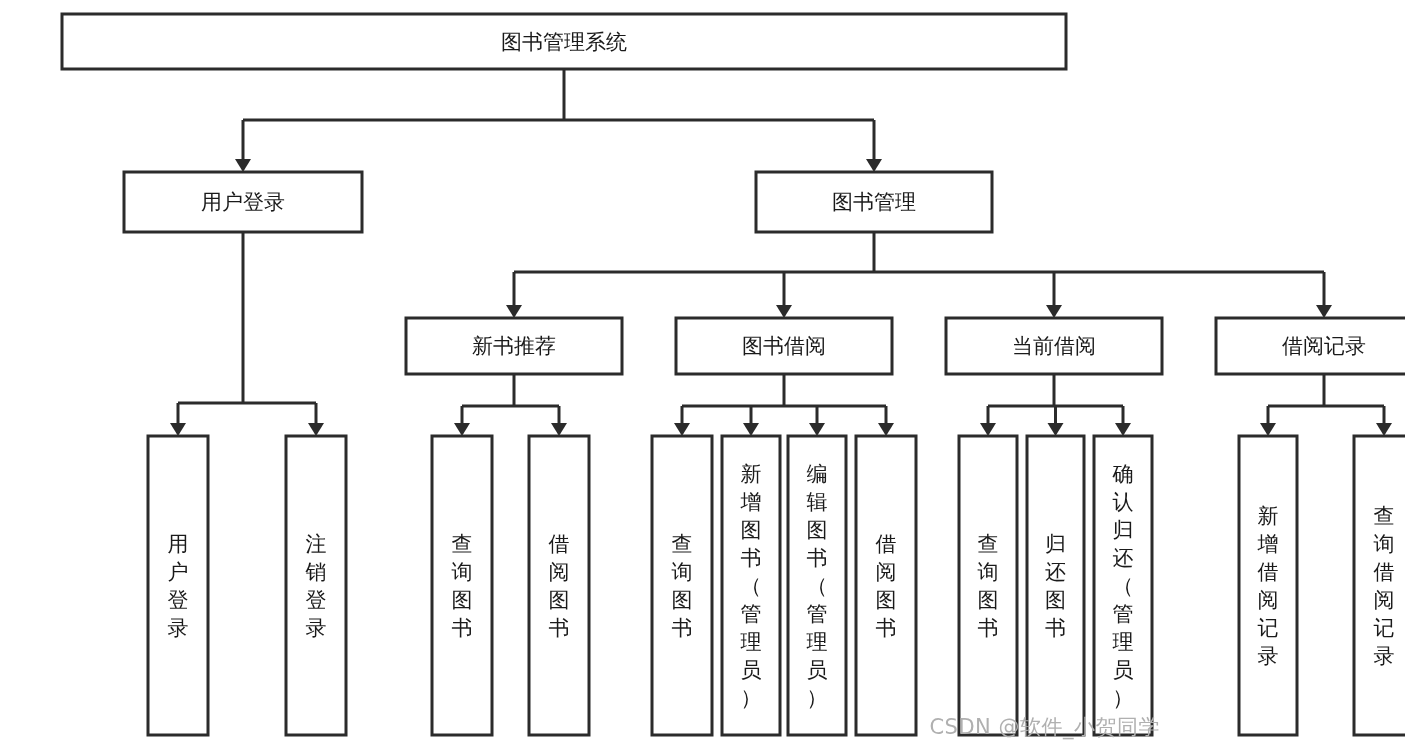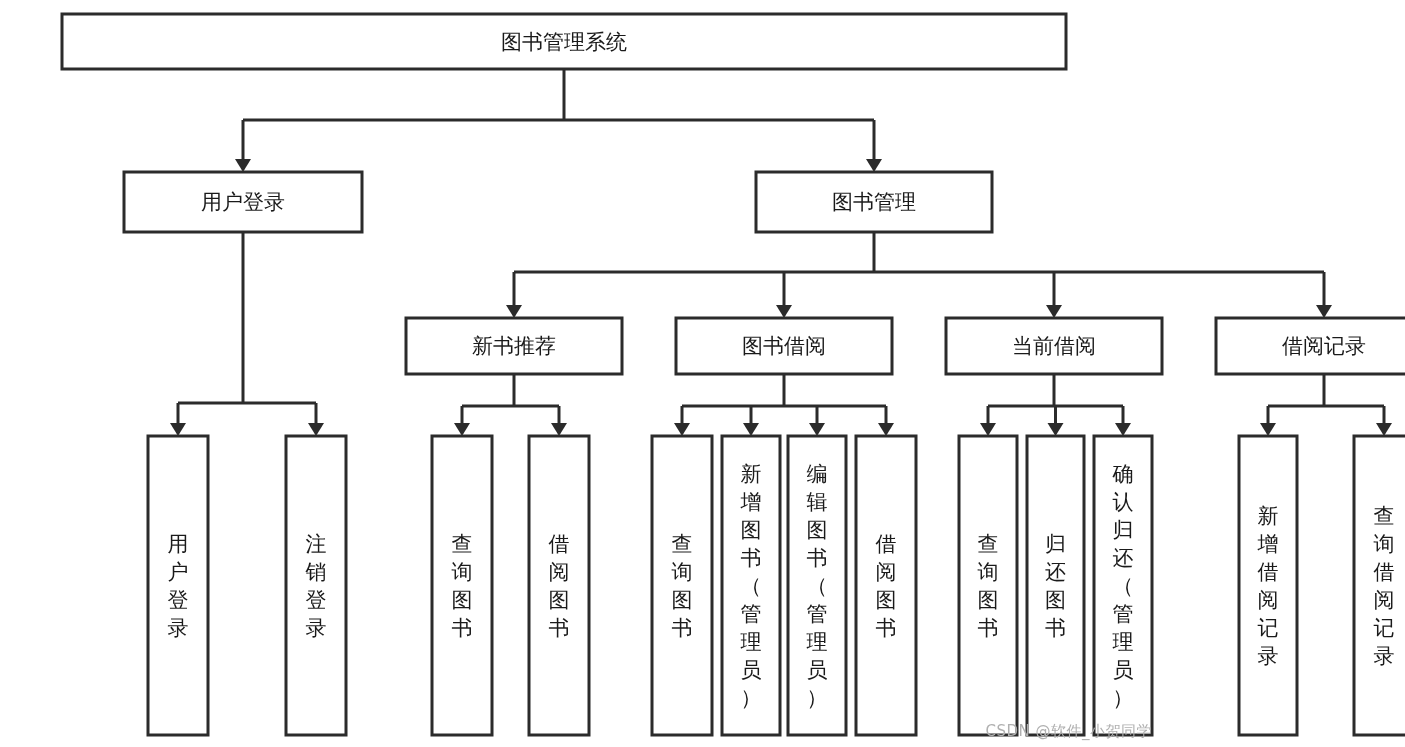--- a/index.html
+++ b/index.html
@@ -52,24 +52,24 @@
     dominant-baseline: middle;
   }
   .vlabel-char {
     fill: #1a1a1a;
     font-family: "DejaVu Sans", "Liberation Sans", sans-serif;
     font-size: 21px;
     text-anchor: middle;
   }
   .watermark {
     position: absolute;
-    right: 20px;
+    right: 12px;
     bottom: 6px;
     font-family: "DejaVu Sans", "Liberation Sans", sans-serif;
-    font-size: 15px;
+    font-size: 21px;
     color: #b0b0b0;
     white-space: nowrap;
     pointer-events: none;
     letter-spacing: 0.5px;
   }
 </style>
 </head>
 <body>
 
 <div id="chart-root">

